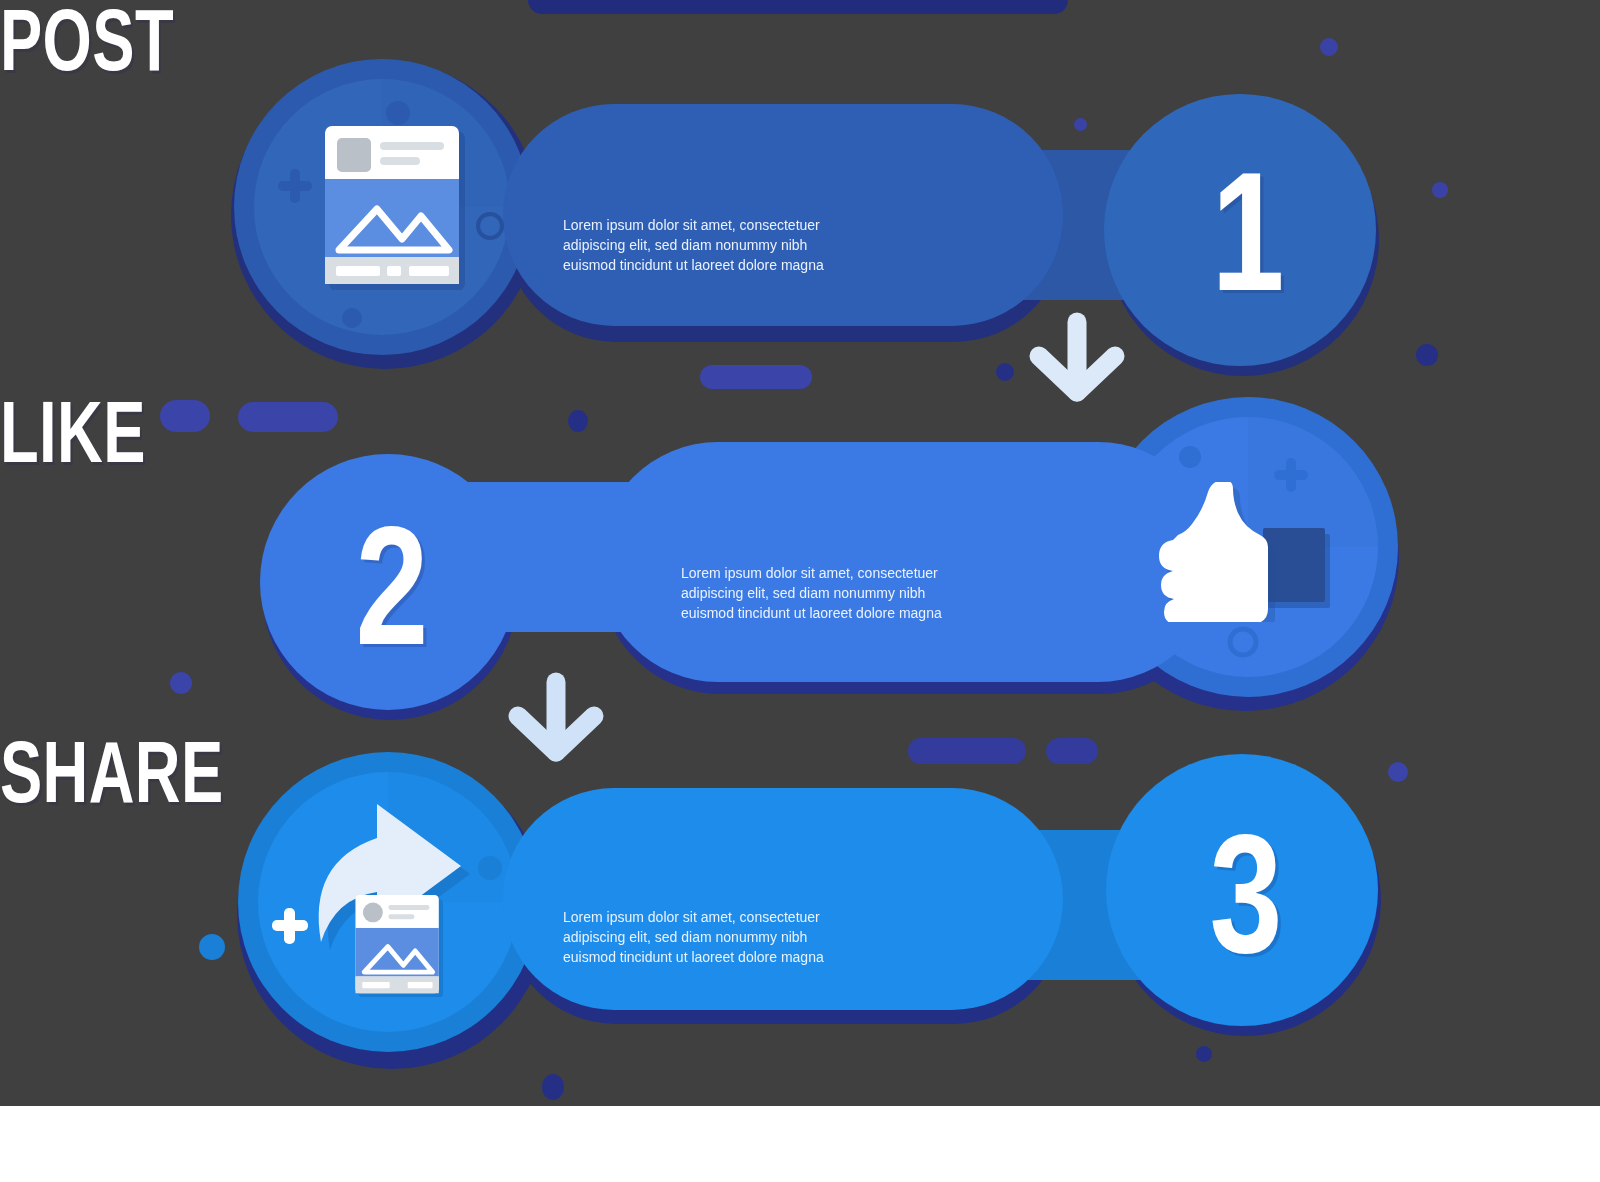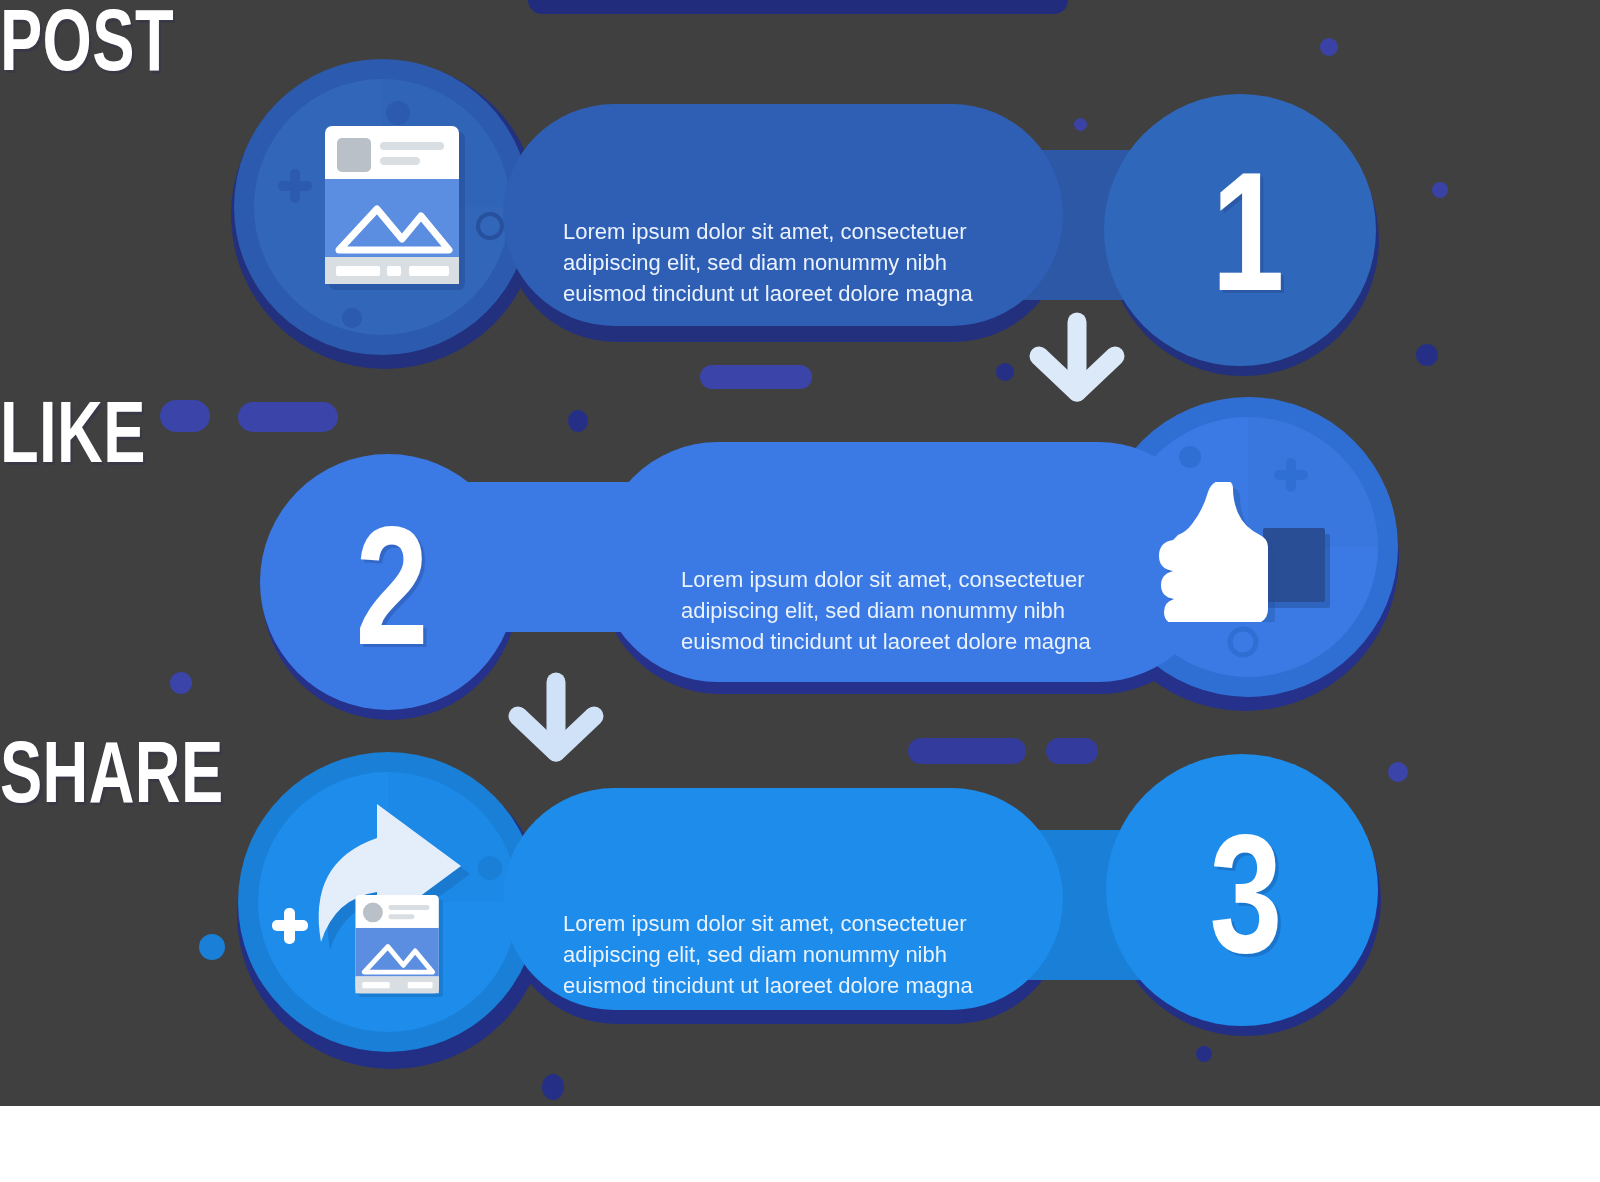--- a/index.html
+++ b/index.html
@@ -35,21 +35,21 @@
     color:#ffffff;
     letter-spacing:0.5px;
     line-height:0.92;
     transform:scaleX(0.72);
     transform-origin:left center;
     white-space:nowrap;
     text-shadow:3px 3px 0 rgba(20,30,90,.18);
   }
   .body-copy {
     color:#eaf2fd;
-    font-size:22px;
+    font-size:14px;
     line-height:1.42;
     white-space:pre-line;
   }
   .numchar {
     position:absolute;
     font-family:"Liberation Sans Narrow","Liberation Sans", sans-serif;
     font-weight:bold;
     color:#ffffff;
     transform:scaleX(0.78);
     text-shadow:4px 3px 0 rgba(25,35,95,.22);

